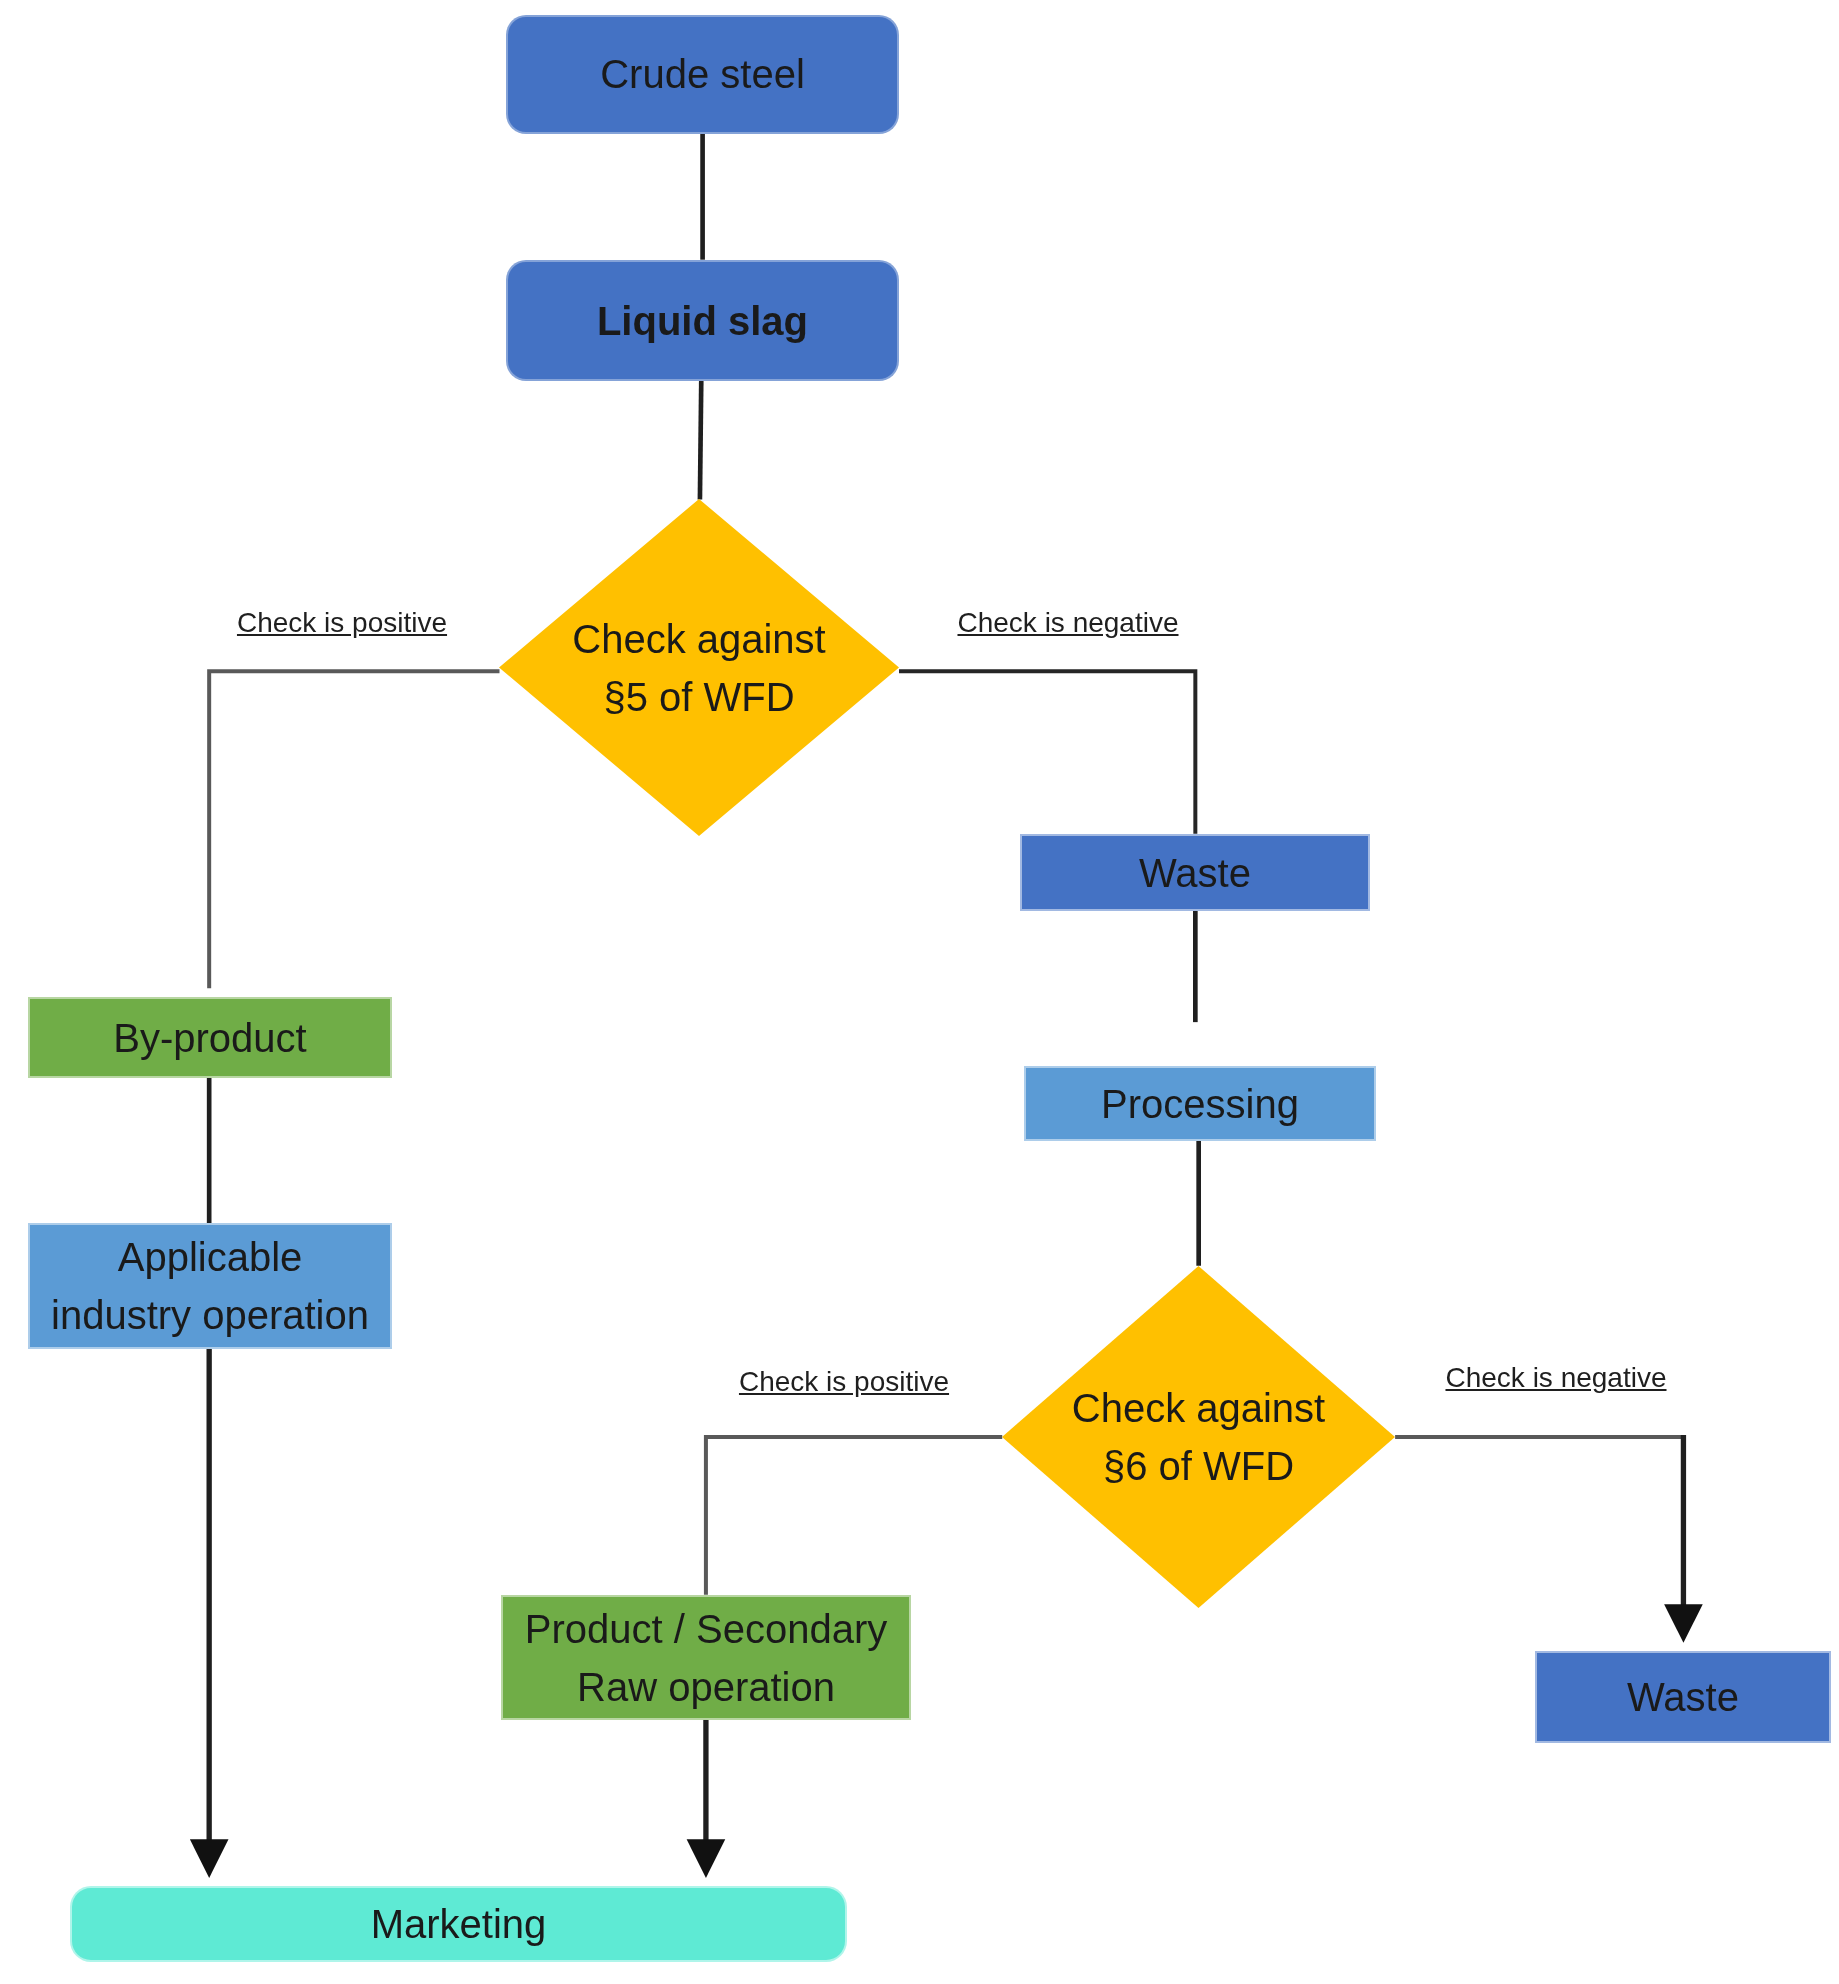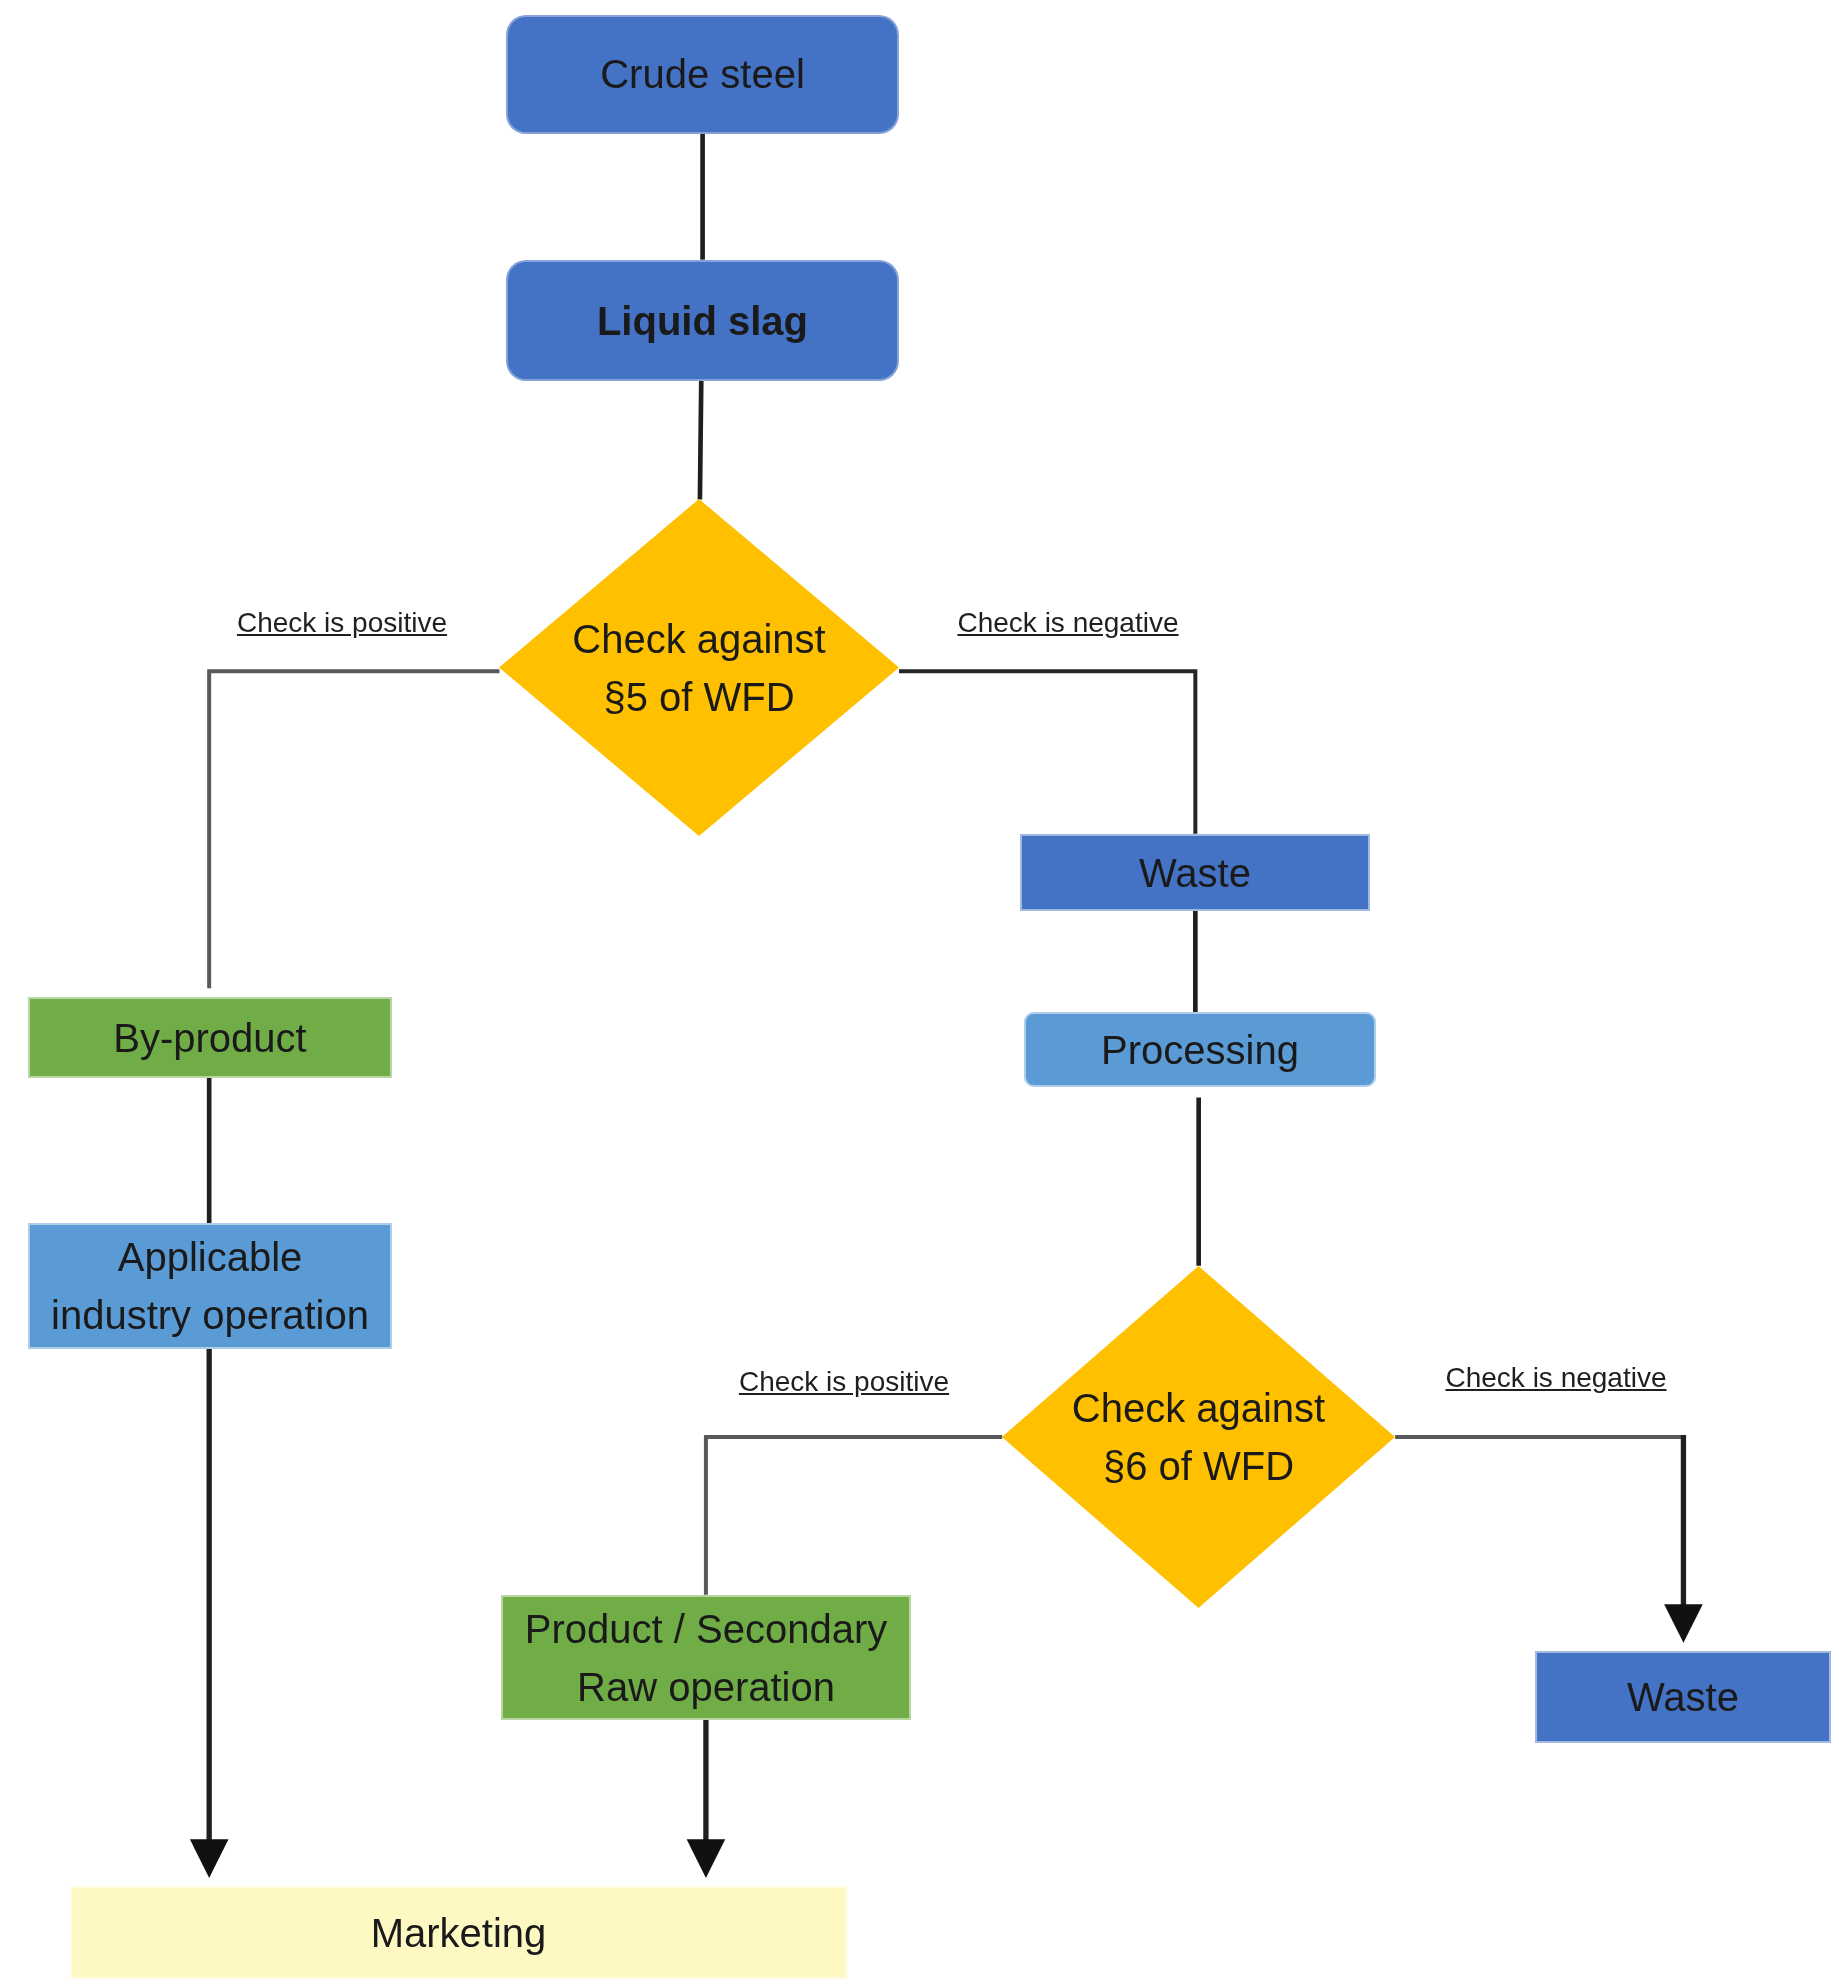--- a/index.html
+++ b/index.html
@@ -105,39 +105,39 @@
 
   <div class="node rect" style="left: 28px; top: 1223px; width: 364px; height: 126px; background-color: rgb(91, 155, 213);">
     <span>Applicable</span>
     <span>industry operation</span>
   </div>
 
   <div class="node rect" style="left: 1020px; top: 834px; width: 350px; height: 77px; background-color: rgb(68, 114, 196);">
     <span>Waste</span>
   </div>
 
-  <div class="node rect" style="left: 1024px; top: 1012px; width: 352px; height: 75px; background-color: rgb(91, 155, 213); border-radius: 10px;">
+  <div class="node rect" style="left: 1024px; top: 1066px; width: 352px; height: 75px; background-color: rgb(91, 155, 213);">
     <span>Processing</span>
   </div>
 
   <div class="node diamond" style="left: 1002px; top: 1266px; width: 393px; height: 342px; background-color: rgb(255, 192, 0);">
     <span>Check against</span>
     <span>§6 of WFD</span>
   </div>
 
   <div class="node rect" style="left: 501px; top: 1595px; width: 410px; height: 125px; background-color: rgb(112, 173, 71);">
     <span>Product / Secondary</span>
     <span>Raw operation</span>
   </div>
 
   <div class="node rect" style="left: 1535px; top: 1651px; width: 296px; height: 92px; background-color: rgb(68, 114, 196);">
     <span>Waste</span>
   </div>
 
-  <div class="node rect" style="left: 70px; top: 1886px; width: 777px; height: 93px; background-color: #fef9c3;">
+  <div class="node rect" style="left: 70px; top: 1886px; width: 777px; height: 76px; background-color: #5eead4; border-radius: 21px;">
     <span>Marketing</span>
   </div>
 
   <div class="edge-label" style="left:142px;top:607px;">Check is positive</div>
 
   <div class="edge-label" style="left:868px;top:607px;">Check is negative</div>
 
   <div class="edge-label" style="left:644px;top:1366px;">Check is positive</div>
 
   <div class="edge-label" style="left:1356px;top:1362px;">Check is negative</div>

